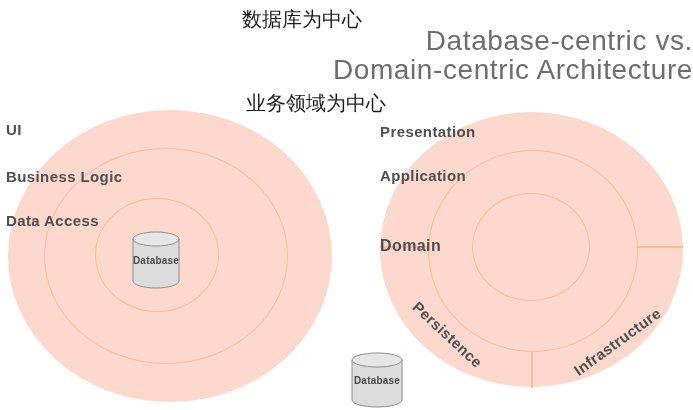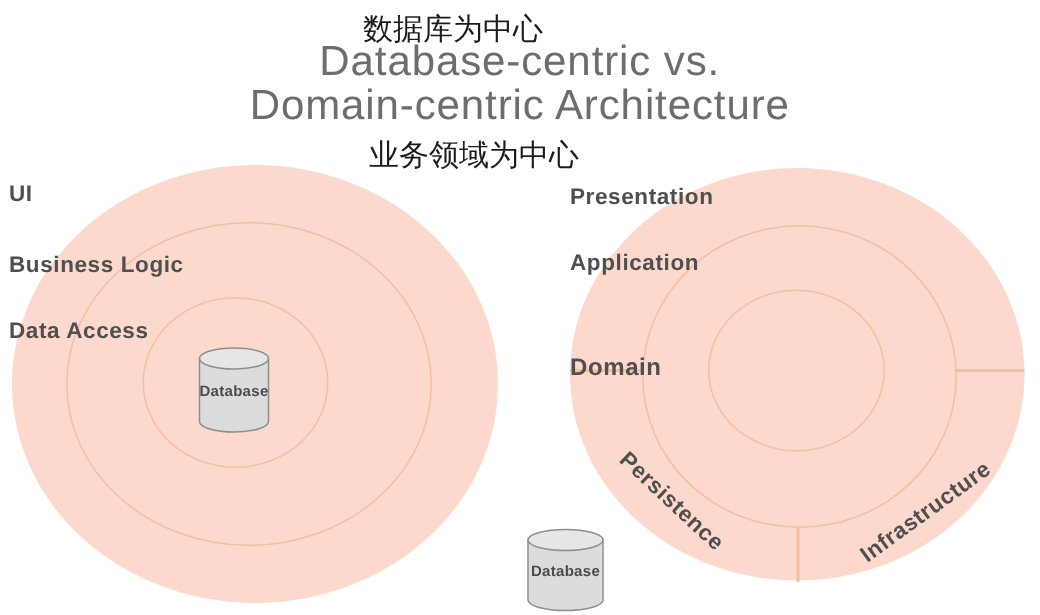--- a/index.html
+++ b/index.html
@@ -10,21 +10,21 @@
   .zh {
     position: absolute; text-align: center;
     font-size: 20px; font-weight: 500; color: #1c1c1c;
     font-family: "Liberation Sans", "DejaVu Sans", sans-serif;
     white-space: nowrap;
   }
   .zh-top    { left: 0;    top: 6px;  width: 604px; }
   .zh-bottom { left: 14px; top: 90px; width: 604px; }
   .title {
     position: absolute; left: 0; top: 26px; width: 693px;
-    text-align: center; color: #6d6d6d; font-weight: 300;
+    text-align: right; color: #6d6d6d; font-weight: 300;
     font-size: 28px; line-height: 29px; letter-spacing: 0.6px;
   }
 
   
   .circle { position: absolute; border-radius: 50%; box-sizing: border-box; }
   .outer  { background: #fcd9cc; }
   .ring   { border: 1.5px solid #f5bda2; background: transparent; }
 
   .l-outer { left: 8px;   top: 110px; width: 324px; height: 292px; }
   .l-mid   { left: 44px;  top: 148px; width: 244px; height: 216px; }

